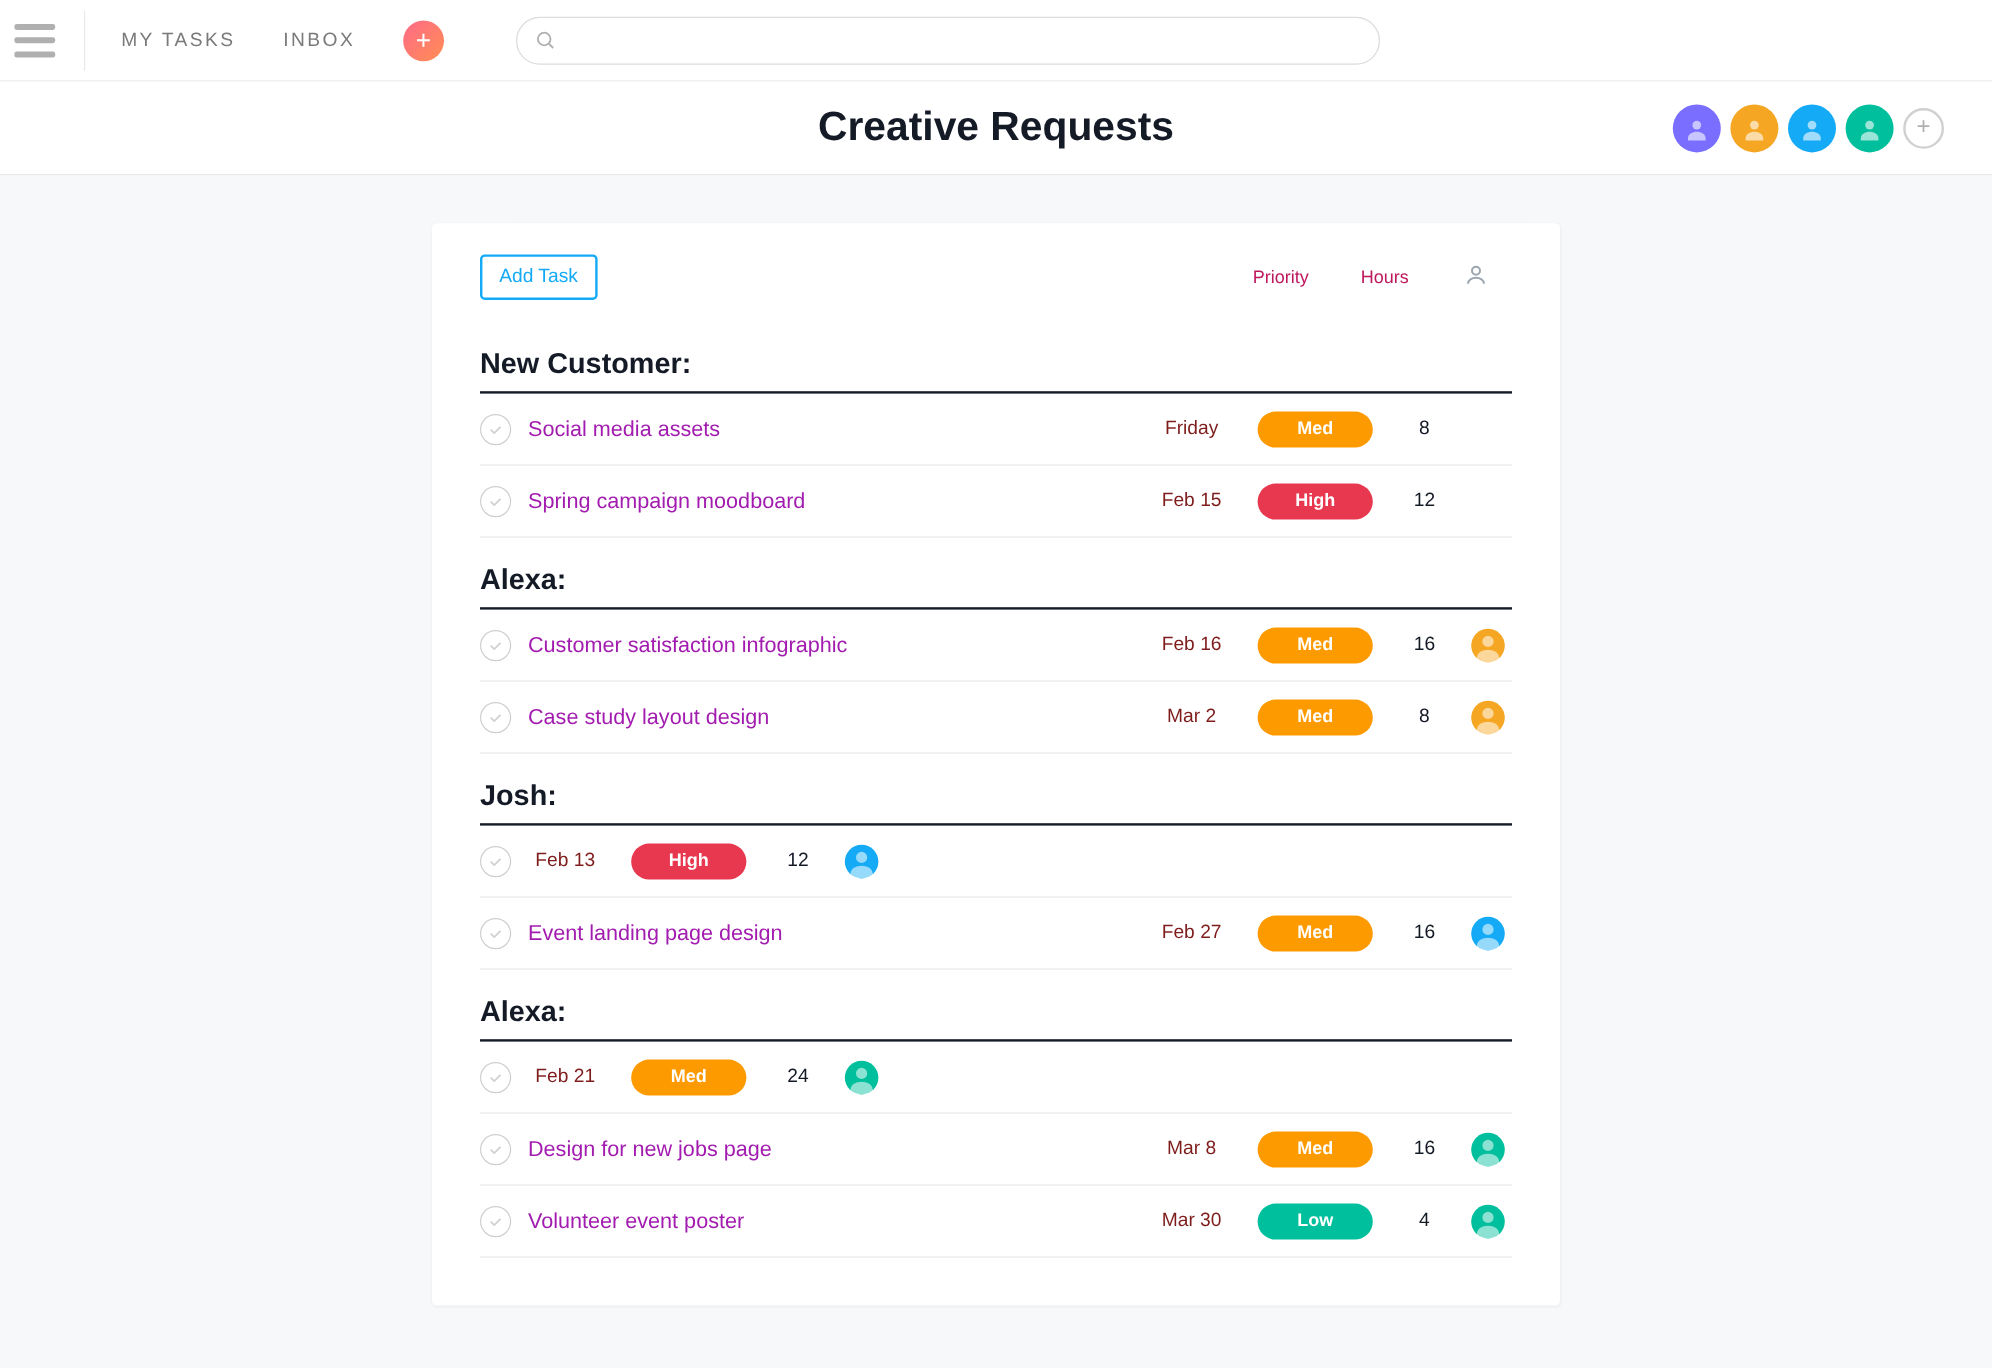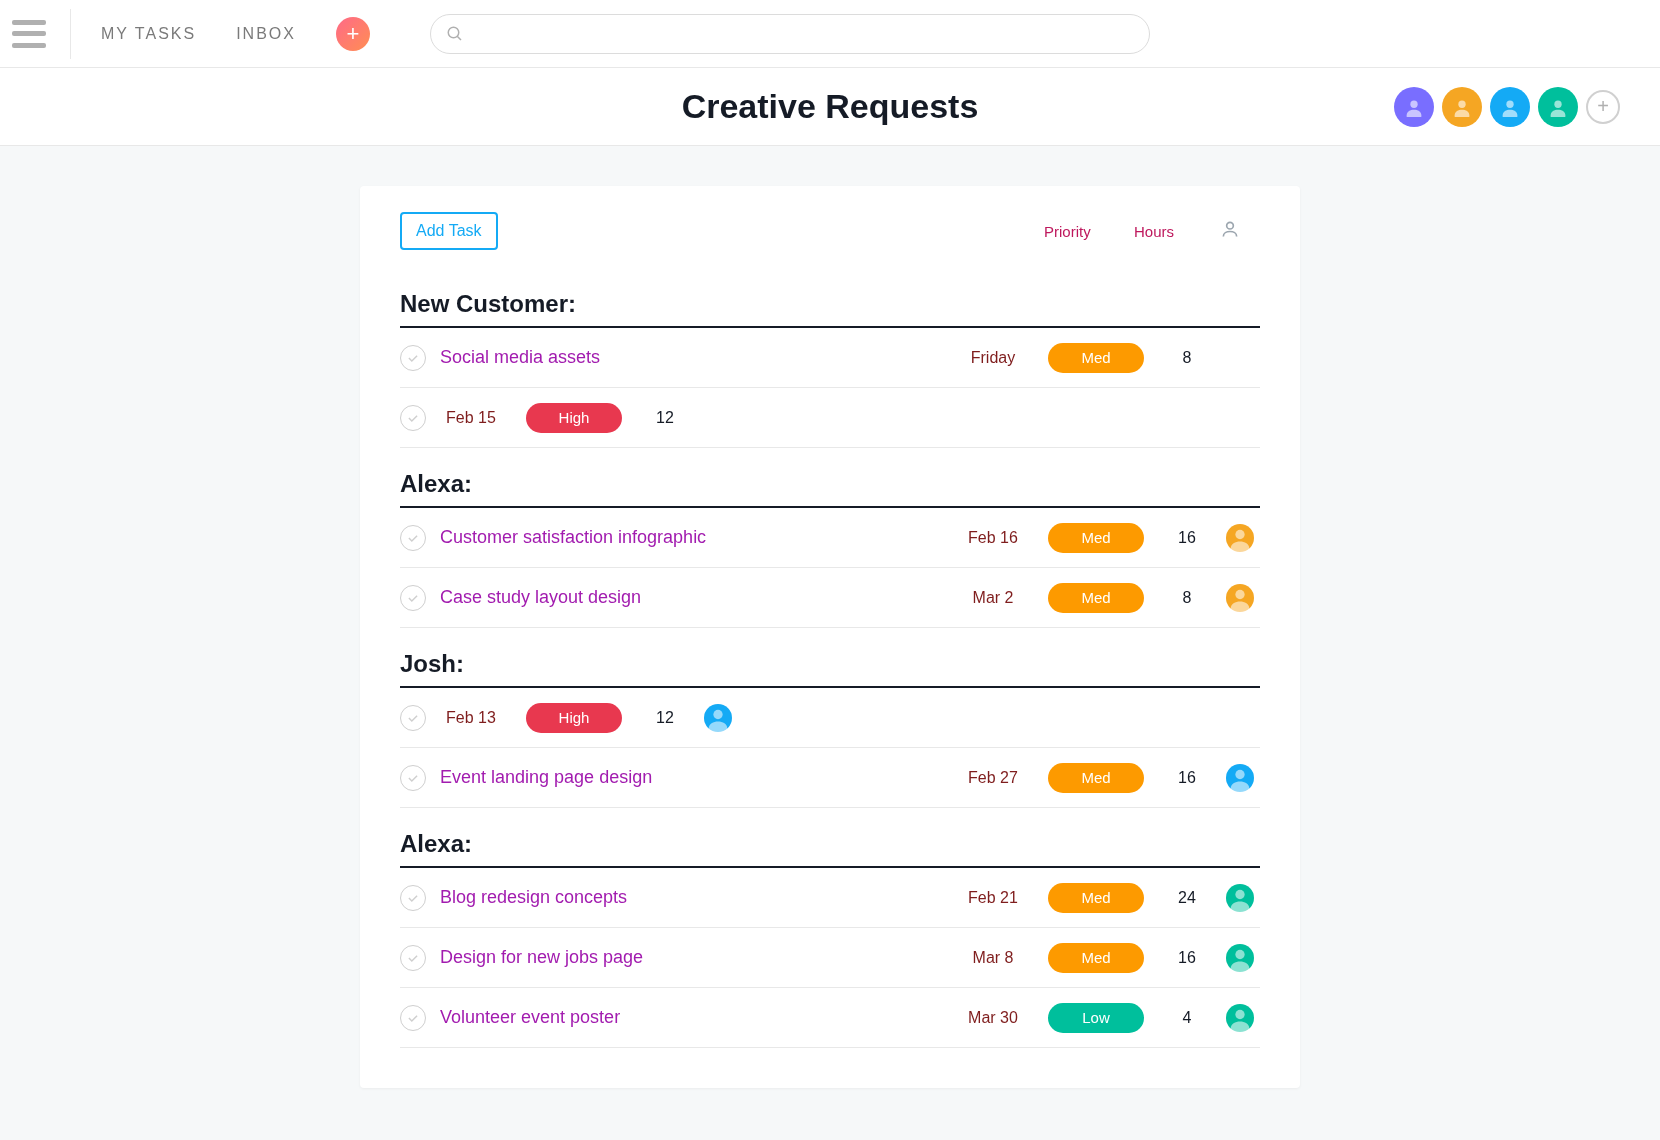--- a/index.html
+++ b/index.html
@@ -43,21 +43,21 @@
 .assignee-icon-col { width:40px; text-align:center; }
 
 .section { padding: 0 40px; }
 .section-title { font-size: 24px; font-weight: 700; color:#151b26; padding: 22px 0 8px 0; border-bottom: 2.5px solid #151b26; }
 
 .task-row { display:flex; align-items:center; height: 60px; border-bottom:1px solid #e8e8e8; }
 .check { width:26px; height:26px; border-radius:50%; border:1.5px solid #cfcfcf; display:flex; align-items:center; justify-content:center; flex-shrink:0; cursor:pointer; }
 .check svg { stroke:#cfcfcf; }
 .task-title { font-size:18px; color:#a21caf; margin-left: 14px; flex:1; }
 .due { font-size:16px; color:#7f1d1d; width: 90px; text-align:center; }
-.pill { width:96px; height:30px; border-radius:15px; color:#fff; font-size:15px; display:flex; align-items:center; justify-content:center; margin: 0 10px; }
+.pill { width:96px; height:30px; border-radius:15px; color:#fff; font-size:15px; display:flex; align-items:center; justify-content:center; margin: 0 10px; font-weight: bold; }
 .hours-val { font-size:16px; color:#151b26; width:66px; text-align:center; }
 .assignee-cell { width:40px; display:flex; justify-content:center; }
 .mini-avatar { width:28px; height:28px; border-radius:50%; }
 </style>
 </head>
 <body>
 
 <div class="topbar">
   <div class="hamburger">
       <span></span>
@@ -141,20 +141,21 @@
             <div class="pill" style="background: rgb(253, 154, 0);">Med</div>
             <div class="hours-val">8</div>
             <div class="assignee-cell"></div>
           </div>
           <div class="task-row">
             <div class="check">
               <svg width="14" height="14" viewBox="0 0 24 24" fill="none" stroke-width="2.5">
                 <polyline points="5 12 10 17 19 8"></polyline>
               </svg>
             </div>
+            <div class="task-title">Spring campaign moodboard</div>
             <div class="due">Feb 15</div>
             <div class="pill" style="background: rgb(232, 56, 79);">High</div>
             <div class="hours-val">12</div>
             <div class="assignee-cell"></div>
           </div>
         </div>
         <div class="section">
           <div class="section-title">Alexa:</div>
           <div class="task-row">
             <div class="check">
@@ -228,21 +229,20 @@
           </div>
         </div>
         <div class="section">
           <div class="section-title">Alexa:</div>
           <div class="task-row">
             <div class="check">
               <svg width="14" height="14" viewBox="0 0 24 24" fill="none" stroke-width="2.5">
                 <polyline points="5 12 10 17 19 8"></polyline>
               </svg>
             </div>
-            <div class="task-title">Blog redesign concepts</div>
             <div class="due">Feb 21</div>
             <div class="pill" style="background: rgb(253, 154, 0);">Med</div>
             <div class="hours-val">24</div>
             <div class="assignee-cell">
               <div class="mini-avatar" style="background: rgb(0, 191, 156);"><svg width="28" height="28" viewBox="0 0 24 24" fill="rgba(255,255,255,0.55)">
                   <circle cx="12" cy="9" r="4"></circle>
                   <path d="M4 21c0-4 4-6 8-6s8 2 8 6v3H4z"></path>
                 </svg></div>
             </div>
           </div>

